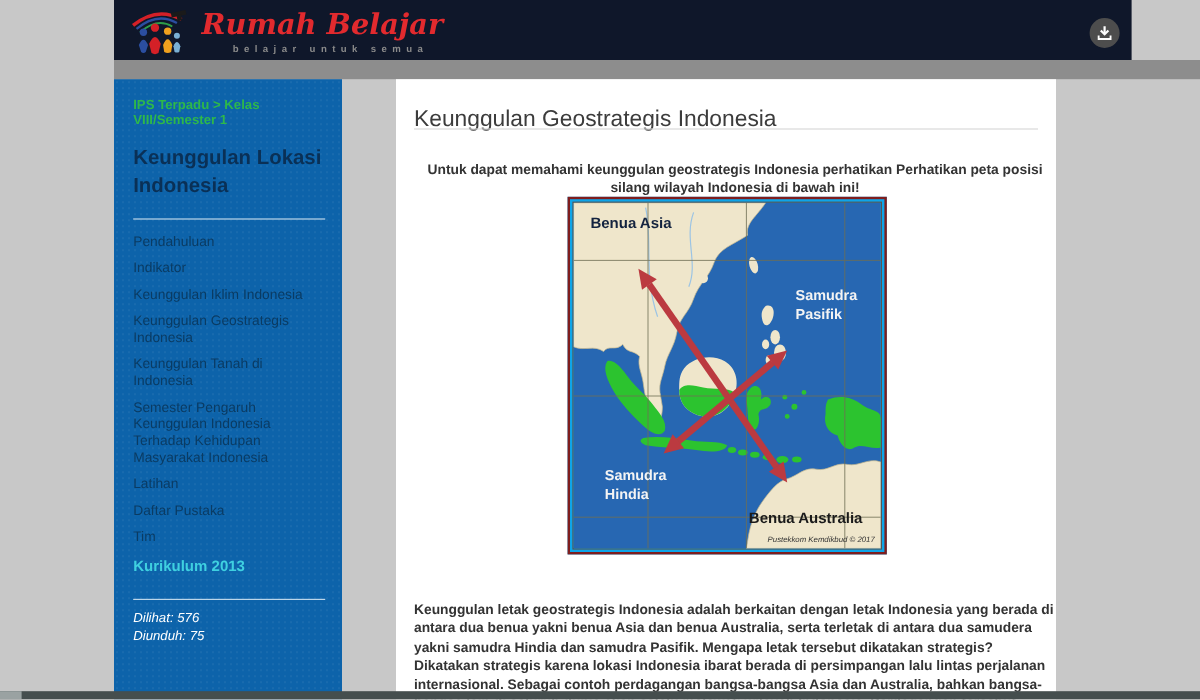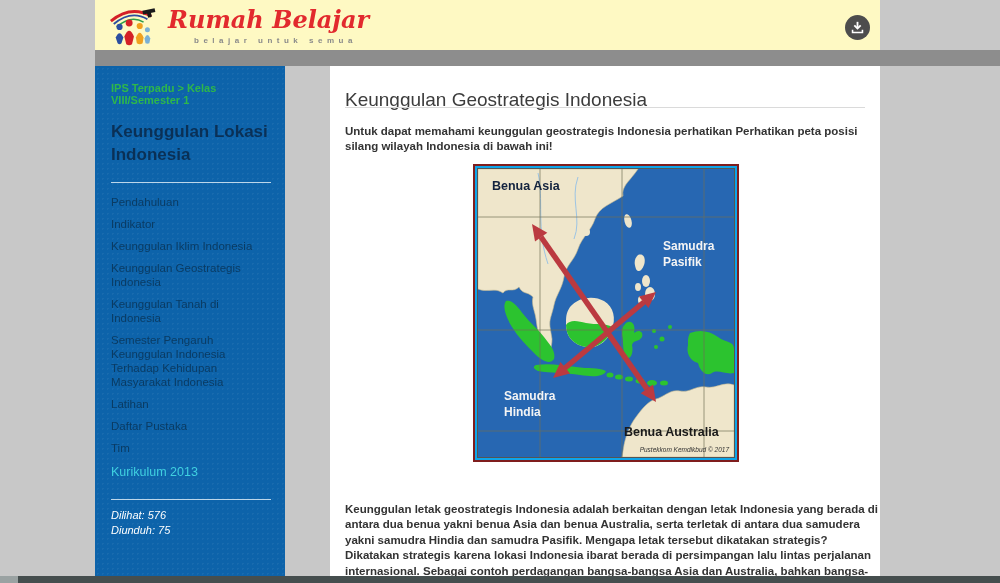--- a/index.html
+++ b/index.html
@@ -1,46 +1,46 @@
 <!DOCTYPE html>
 <html><head>
 <meta charset="utf-8">
 <style>
   html,body{margin:0;padding:0;background:#c8c8c8;}
   body{font-family:"Liberation Sans","DejaVu Sans",sans-serif;}
   .canvas{position:relative;width:1000px;height:583px;overflow:hidden;background:#c8c8c8;}
 
   
-  .header{position:absolute;left:95px;top:0;width:785px;height:50px;background:#fef9c3;}
+  .header{position:absolute;left:95px;top:0;width:848px;height:50px;background:#0f172a;}
   .darkstrip{position:absolute;left:95px;top:50px;width:905px;height:16px;background:#8d8d8d;}
   .brand{position:absolute;left:13px;top:3px;display:flex;align-items:flex-start;cursor:pointer;}
   .brand-text{margin-left:10px;margin-top:4px;}
   .brand-title{font-family:"DejaVu Serif","Liberation Serif",serif;font-style:italic;font-weight:bold;
     font-size:24px;color:#e22a2e;line-height:26px;}
   .brand-tagline{font-size:8px;letter-spacing:4.5px;color:#8a8a8a;font-weight:bold;margin-top:3px;padding-left:26px;}
   .dl-btn{position:absolute;right:10px;top:15px;width:25px;height:25px;border-radius:50%;
     background:#4d4d4d;display:flex;align-items:center;justify-content:center;cursor:pointer;}
 
   
   .sidebar{position:absolute;left:95px;top:66px;width:190px;height:517px;background:#0d63aa;
     background-image:radial-gradient(rgba(255,255,255,0.05) 1px, transparent 1px);background-size:5px 5px;
     box-sizing:border-box;padding:16px 14px 0 16px;}
   .crumb{font-size:11px;color:#2eb84a;font-weight:bold;margin-bottom:14px;cursor:pointer;}
   .side-title{font-size:17px;font-weight:bold;color:#0a3056;line-height:23px;width:185px;}
   .side-div{border-top:1px solid #bcd6ea;margin:16px 0 8px 0;}
   .menu a{display:block;font-size:11.5px;color:#0a3b63;text-decoration:none;padding:4px 0;line-height:14px;cursor:pointer;}
-  .menu a.hl{color:#3fd0e0;font-weight:normal;font-size:12.5px;padding-top:6px;}
+  .menu a.hl{color:#3fd0e0;font-weight:bold;font-size:12.5px;padding-top:6px;}
   .stats{font-size:11px;color:#ffffff;font-style:italic;line-height:15px;margin-top:0;}
 
   
   .content{position:absolute;left:330px;top:66px;width:550px;height:517px;background:#ffffff;box-sizing:border-box;}
   .page-h1{position:absolute;left:15px;top:10px;font-size:19px;font-weight:400;color:#3c3c3c;}
   .h1-rule{position:absolute;left:15px;top:41px;width:520px;border-top:1px solid #dadada;}
   .para{position:absolute;left:15px;width:535px;font-size:11.5px;font-weight:700;color:#333;line-height:15.5px;}
-  .p-intro{top:46px;}
+  .p-intro{top:57px;text-align:center;}
   .p-body{top:424px;}
 
   
   .figure{position:absolute;left:143px;top:98px;border:2px solid #7f1d1d;background:#0ea5e9;padding:2px;}
   .figure svg{display:block;border:1px solid #555;}
   .fig-caption{position:absolute;left:0;top:394px;width:550px;text-align:center;
     font-size:11px;font-style:italic;color:#444;}
 
   
   .bottombar{position:absolute;left:0;top:576px;width:1000px;height:7px;background:#454e4e;}

